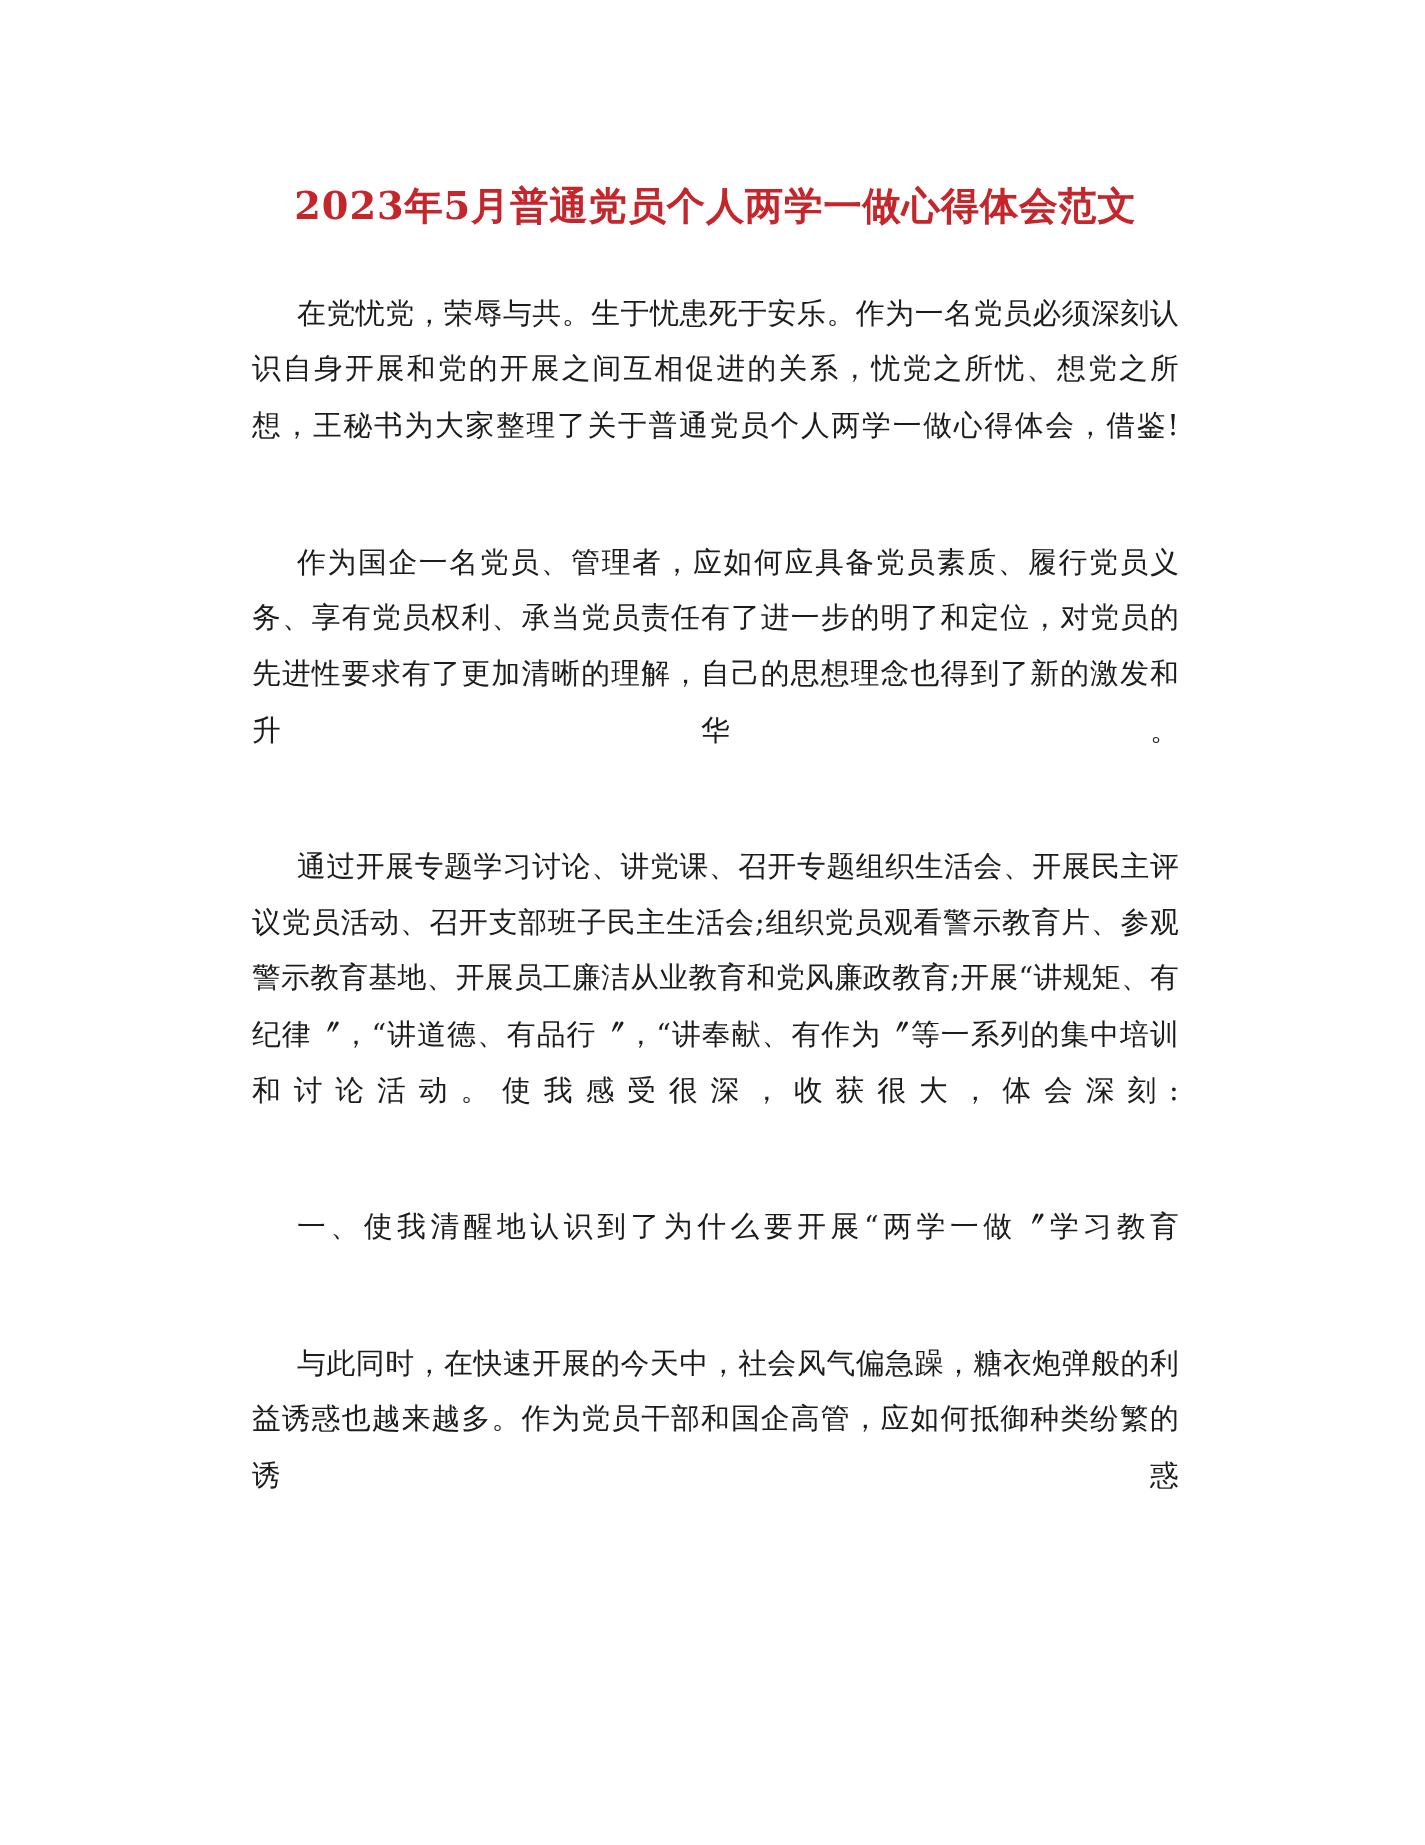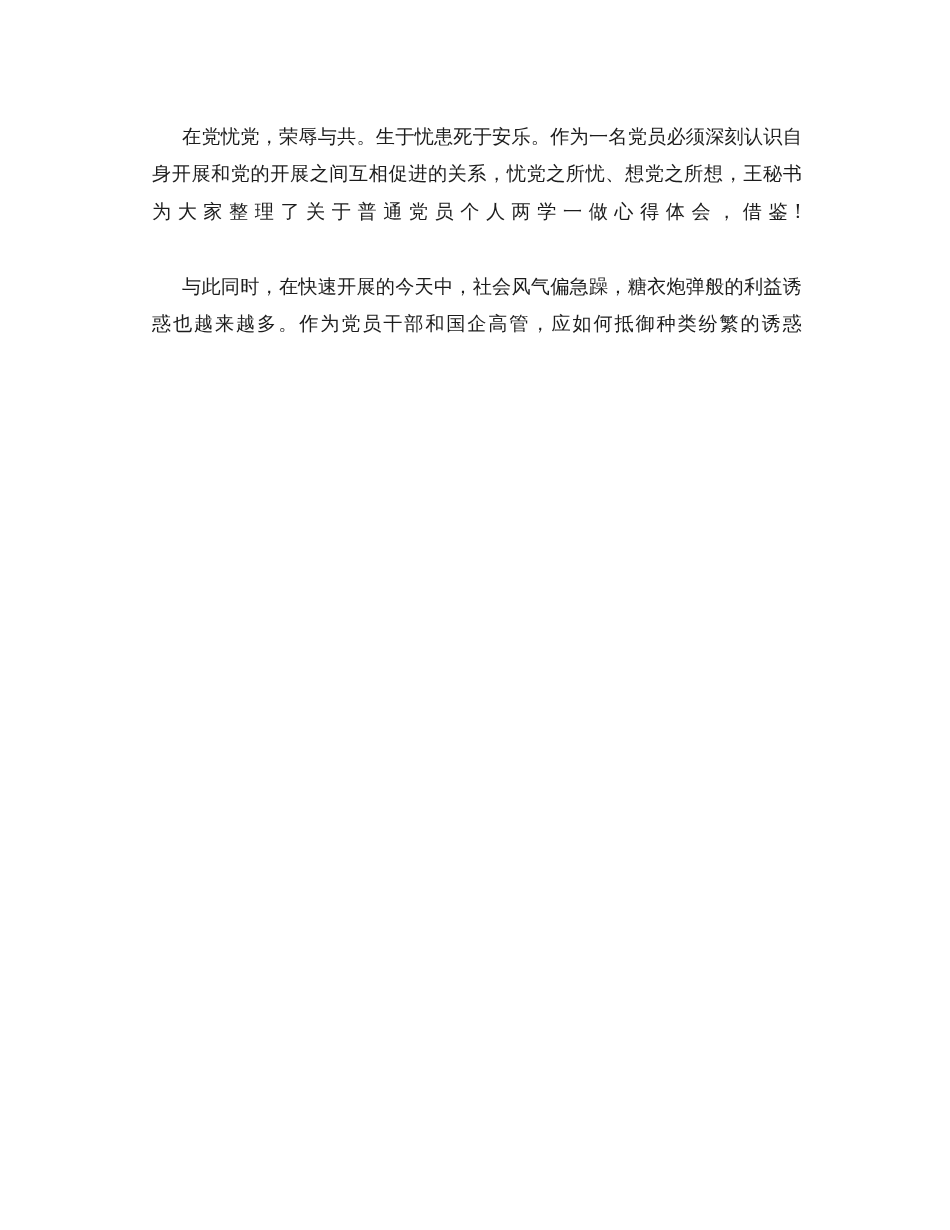--- a/index.html
+++ b/index.html
@@ -44,36 +44,40 @@
   }
 
   .para {
     font-family: "DejaVu Serif", "Liberation Serif", serif;
     font-size: 19.2px;
     line-height: 37.4px;
     color: #1c1c1c;
     text-align: justify;
     text-justify: inter-ideograph;
     text-indent: 30px;
-    margin: 0;
+    margin: 16px;
     letter-spacing: 0.15px;
     word-break: break-all;
   }
 
   
   .para:after {
     content: "";
     display: inline-block;
     width: 100%;
   }
 </style>
 </head>
 <body>
 
 <div class="page">
   <article class="doc-body">
 
+    <h1 class="doc-title">2023年5月普通党员个人两学一做心得体会范文</h1>
 
     <p class="para">在党忧党，荣辱与共。生于忧患死于安乐。作为一名党员必须深刻认识自身开展和党的开展之间互相促进的关系，忧党之所忧、想党之所想，王秘书为大家整理了关于普通党员个人两学一做心得体会，借鉴!</p>
+    <p class="para">作为国企一名党员、管理者，应如何应具备党员素质、履行党员义务、享有党员权利、承当党员责任有了进一步的明了和定位，对党员的先进性要求有了更加清晰的理解，自己的思想理念也得到了新的激发和升华。</p>
+    <p class="para">通过开展专题学习讨论、讲党课、召开专题组织生活会、开展民主评议党员活动、召开支部班子民主生活会;组织党员观看警示教育片、参观警示教育基地、开展员工廉洁从业教育和党风廉政教育;开展“讲规矩、有纪律〞，“讲道德、有品行〞，“讲奉献、有作为〞等一系列的集中培训和讨论活动。使我感受很深，收获很大，体会深刻:</p>
+    <p class="para">一、使我清醒地认识到了为什么要开展“两学一做〞学习教育</p>
     <p class="para">与此同时，在快速开展的今天中，社会风气偏急躁，糖衣炮弹般的利益诱惑也越来越多。作为党员干部和国企高管，应如何抵御种类纷繁的诱惑</p>
 
   </article>
 </div>
 
 </body></html>

